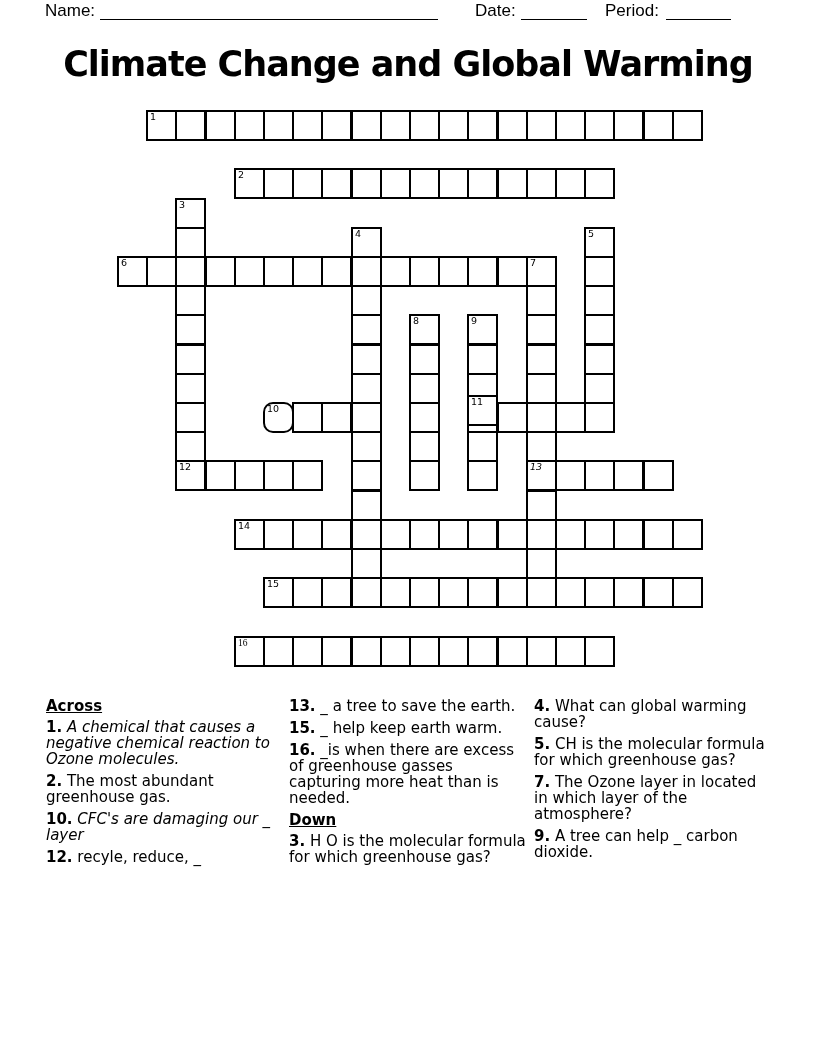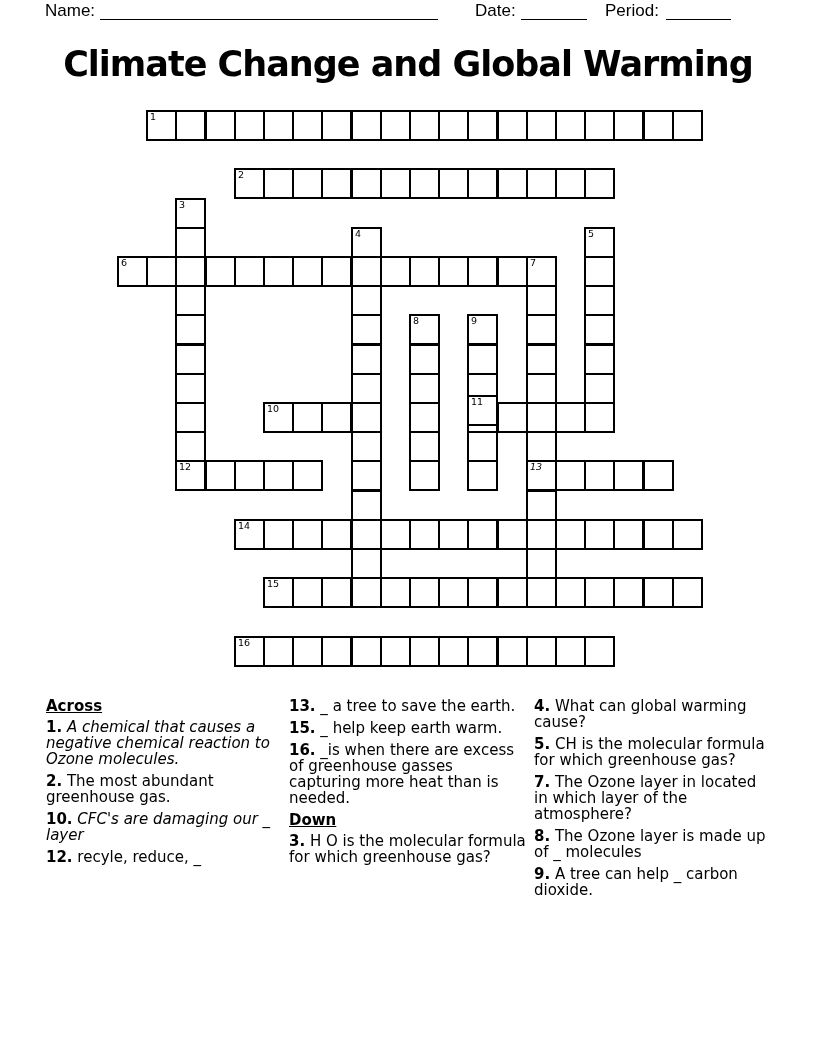--- a/index.html
+++ b/index.html
@@ -154,21 +154,21 @@
     <div class="cell" style="left: 409px; top: 431px;"></div>
     <div class="cell" style="left: 409px; top: 460px;"></div>
     <div class="cell" style="left: 467px; top: 314px;">
       <span class="cellnum">9</span>
     </div>
     <div class="cell" style="left: 467px; top: 344px;"></div>
     <div class="cell" style="left: 467px; top: 373px;"></div>
     <div class="cell" style="left: 467px; top: 402px;"></div>
     <div class="cell" style="left: 467px; top: 431px;"></div>
     <div class="cell" style="left: 467px; top: 460px;"></div>
-    <div class="cell" style="left: 263px; top: 402px;">
+    <div class="cell" style="left: 263px; top: 402px; border-radius: 10px;">
       <span class="cellnum">10</span>
     </div>
     <div class="cell" style="left: 292px; top: 402px;"></div>
     <div class="cell" style="left: 321px; top: 402px;"></div>
     <div class="cell" style="left: 351px; top: 402px;"></div>
     <div class="cell" style="left: 467px; top: 395px;">
       <span class="cellnum">11</span>
     </div>
     <div class="cell" style="left: 497px; top: 402px;"></div>
     <div class="cell" style="left: 526px; top: 402px;"></div>
@@ -216,21 +216,21 @@
     <div class="cell" style="left: 409px; top: 577px;"></div>
     <div class="cell" style="left: 438px; top: 577px;"></div>
     <div class="cell" style="left: 467px; top: 577px;"></div>
     <div class="cell" style="left: 497px; top: 577px;"></div>
     <div class="cell" style="left: 526px; top: 577px;"></div>
     <div class="cell" style="left: 555px; top: 577px;"></div>
     <div class="cell" style="left: 584px; top: 577px;"></div>
     <div class="cell" style="left: 613px; top: 577px;"></div>
     <div class="cell" style="left: 643px; top: 577px;"></div>
     <div class="cell" style="left: 672px; top: 577px;"></div>
-    <div class="cell" style="left: 234px; top: 636px;">
+    <div class="cell" style="left: 234px; top: 636px; font-family: Liberation Serif, serif;">
       <span class="cellnum">16</span>
     </div>
     <div class="cell" style="left: 263px; top: 636px;"></div>
     <div class="cell" style="left: 292px; top: 636px;"></div>
     <div class="cell" style="left: 321px; top: 636px;"></div>
     <div class="cell" style="left: 351px; top: 636px;"></div>
     <div class="cell" style="left: 380px; top: 636px;"></div>
     <div class="cell" style="left: 409px; top: 636px;"></div>
     <div class="cell" style="left: 438px; top: 636px;"></div>
     <div class="cell" style="left: 467px; top: 636px;"></div>
@@ -251,15 +251,14 @@
     <div class="clue"><span class="cnum">13.</span> <span class="ctext">_ a tree to save the earth.</span></div>
     <div class="clue"><span class="cnum">15.</span> <span class="ctext">_ help keep earth warm.</span></div>
     <div class="clue"><span class="cnum">16.</span> <span class="ctext">_is when there are excess of greenhouse gasses capturing more heat than is needed.</span></div>
     <div class="chead">Down</div>
     <div class="clue"><span class="cnum">3.</span> <span class="ctext">H O is the molecular formula for which greenhouse gas?</span></div>
   </div>
 <div id="cluecol3" class="clue-col">
     <div class="clue"><span class="cnum">4.</span> <span class="ctext">What can global warming cause?</span></div>
     <div class="clue"><span class="cnum">5.</span> <span class="ctext">CH is the molecular formula for which greenhouse gas?</span></div>
     <div class="clue"><span class="cnum">7.</span> <span class="ctext">The Ozone layer in located in which layer of the atmosphere?</span></div>
-    <div class="clue"><span class="cnum">8.</span> <span class="ctext">The Ozone layer is made up of _ molecules</span></div>
     <div class="clue"><span class="cnum">9.</span> <span class="ctext">A tree can help _ carbon dioxide.</span></div>
   </div>
 
 </body></html>

